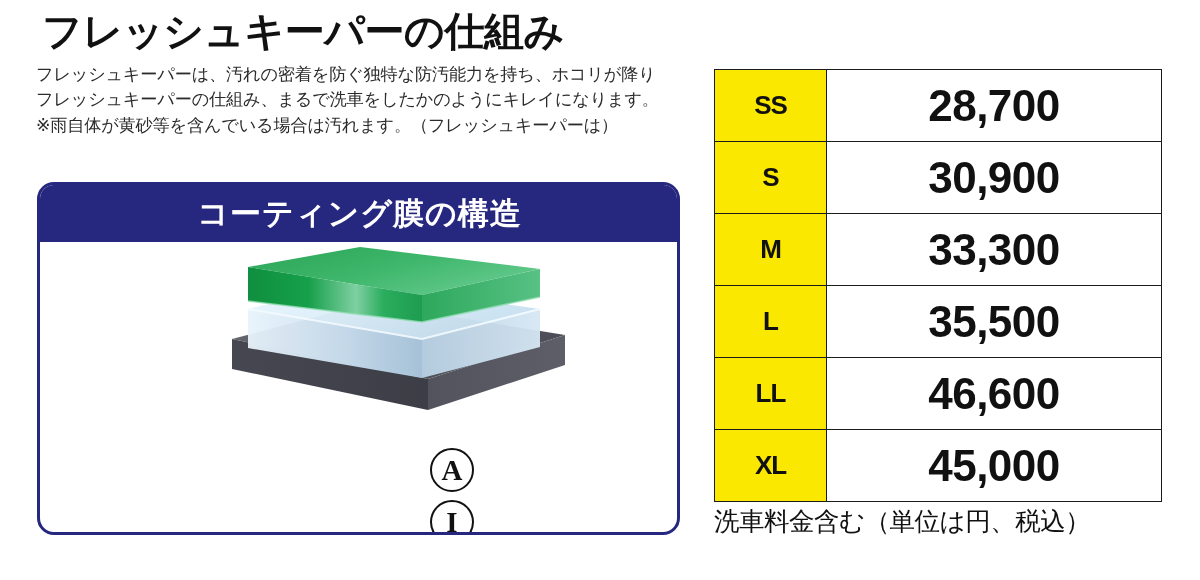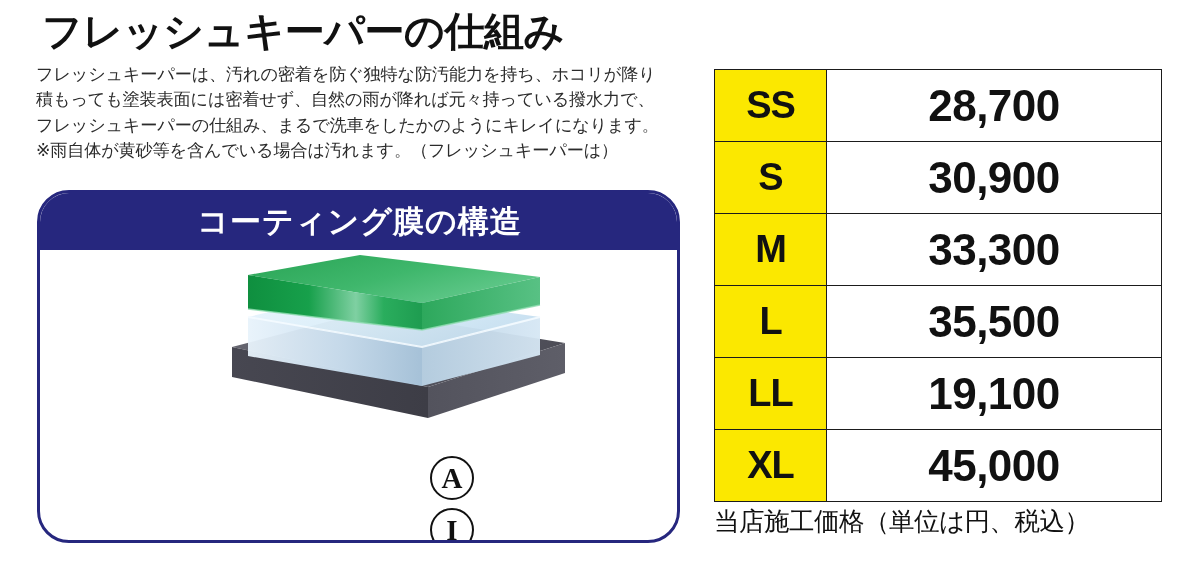--- a/index.html
+++ b/index.html
@@ -53,25 +53,25 @@
     line-height: 25.4px;
     color: #2b2b2b;
     letter-spacing: -0.2px;
   }
   #intro-text .ln { display: block; white-space: nowrap; }
 
   
   #structure-card {
     position: absolute;
     left: 37px;
-    top: 190px;
+    top: 182px;
     width: 643px;
     height: 353px;
     border: 3px solid #26277e;
-    border-radius: 32px;
+    border-radius: 17px;
     background: #ffffff;
     box-sizing: border-box;
     overflow: hidden;
   }
   #structure-header {
     position: absolute;
     left: -1px;
     top: -1px;
     width: 641px;
     height: 58px;
@@ -150,21 +150,21 @@
   #price-table td {
     border: 1.6px solid #1b1b1b;
     height: 71px;
     padding: 0;
     text-align: center;
     vertical-align: middle;
   }
   #price-table td.size-cell {
     width: 111px;
     background: #fbe800;
-    font-size: 38px;
+    font-size: 26px;
     font-weight: bold;
     color: #111111;
     letter-spacing: -1px;
   }
   #price-table td.price-cell {
     width: 334px;
     background: #ffffff;
     font-size: 44px;
     font-weight: bold;
     color: #111111;
@@ -185,21 +185,20 @@
 <body>
 
 <div id="page">
 
   <div id="left-panel">
 
     <div id="main-title">フレッシュキーパーの仕組み</div>
 
     <div id="intro-text">
       <span class="ln">フレッシュキーパーは、汚れの密着を防ぐ独特な防汚能力を持ち、ホコリが降り</span>
-      <span class="ln">積もっても塗装表面には密着せず、自然の雨が降れば元々持っている撥水力で、</span>
       <span class="ln">フレッシュキーパーの仕組み、まるで洗車をしたかのようにキレイになります。</span>
       <span class="ln">※雨自体が黄砂等を含んでいる場合は汚れます。（フレッシュキーパーは）</span>
     </div>
 
     <div id="structure-card">
 
       <div id="structure-header">
         <span id="structure-header-title">コーティング膜の構造</span>
       </div>
 
@@ -299,26 +298,26 @@
         <tr>
           <td class="size-cell">M</td>
           <td class="price-cell">33,300</td>
         </tr>
         <tr>
           <td class="size-cell">L</td>
           <td class="price-cell">35,500</td>
         </tr>
         <tr>
           <td class="size-cell">LL</td>
-          <td class="price-cell">19,100</td>
+          <td class="price-cell">46,600</td>
         </tr>
         <tr>
           <td class="size-cell">XL</td>
           <td class="price-cell">45,000</td>
         </tr>
       </tbody>
     </table>
 
-    <div id="price-note">当店施工価格（単位は円、税込）</div>
+    <div id="price-note">洗車料金含む（単位は円、税込）</div>
 
   </div>
 
 </div>
 
 </body></html>

